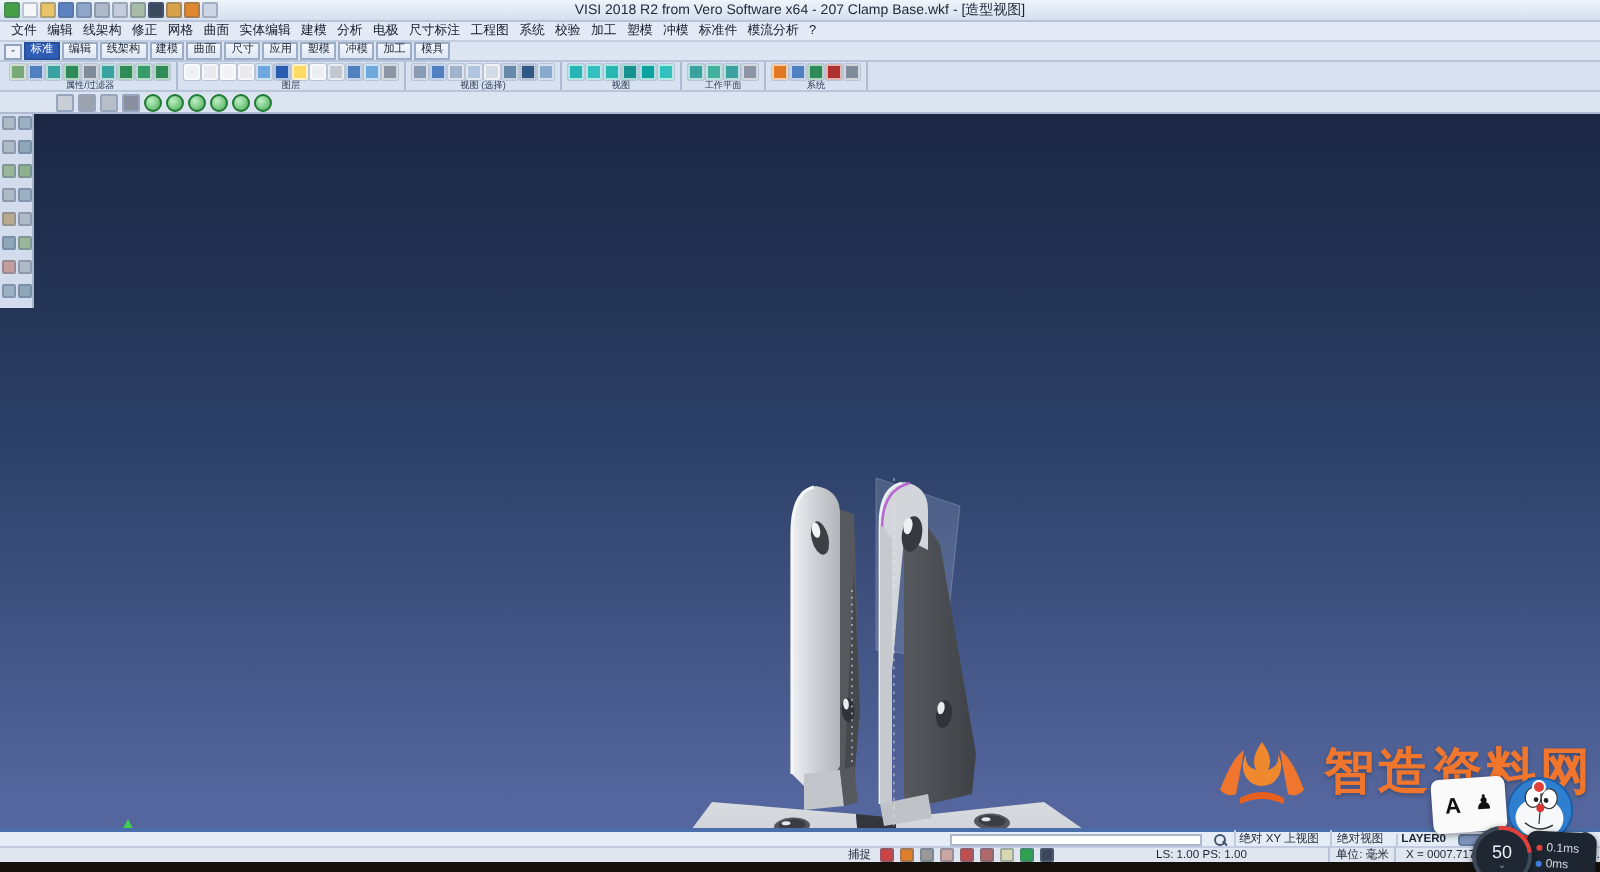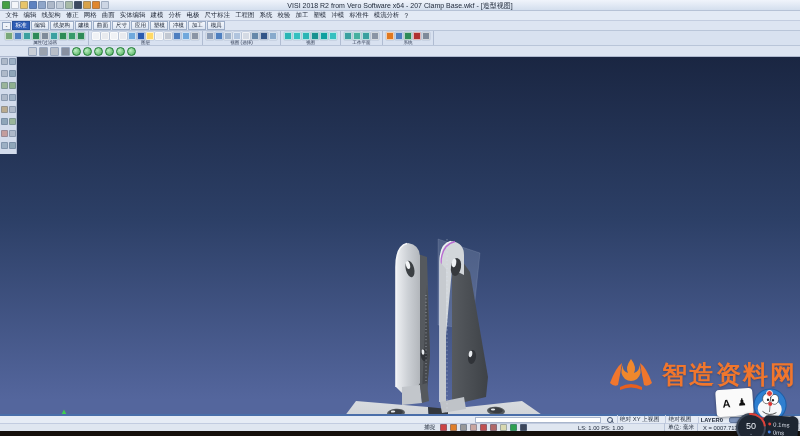--- a/index.html
+++ b/index.html
@@ -52,21 +52,21 @@
     padding:1px;z-index:5}
   .licon{width:7px;height:7px;border:1px solid rgba(90,110,140,.4);border-radius:1px}
 
   
   .viewport{position:absolute;top:57px;left:0;width:800px;height:357px;
     background:linear-gradient(180deg,var(--vp-top) 0%,var(--vp-mid) 45%,var(--vp-bottom) 96%)}
   .scene{position:absolute;left:325px;top:168px;width:230px;height:246px}
   .triad{position:absolute;left:48px;top:348px;width:40px;height:40px}
 
   
-  .watermark{position:absolute;left:608px;top:300px;display:flex;align-items:center;gap:8px}
+  .watermark{position:absolute;left:608px;top:312px;display:flex;align-items:flex-start;gap:8px}
   .wm-text{font-size:25px;font-weight:bold;color:var(--accent-orange);letter-spacing:2px;
     white-space:nowrap;text-shadow:0 1px 2px rgba(0,0,0,.25)}
 
   
   .a-card{position:absolute;left:716px;top:332px;width:37px;height:27px;background:#fafafa;
     border-radius:4px;transform:rotate(-4deg);box-shadow:0 1px 3px rgba(0,0,0,.4);
     display:flex;align-items:center;justify-content:space-around;padding:1px 3px;z-index:6}
   .a-letter{font-size:11px;font-weight:bold;color:#101010}
   .a-shape{font-size:10px;color:#101010;line-height:10px}
   .sticker{position:absolute;left:750px;top:330px;width:40px;height:38px;transform:rotate(5deg);z-index:6}

